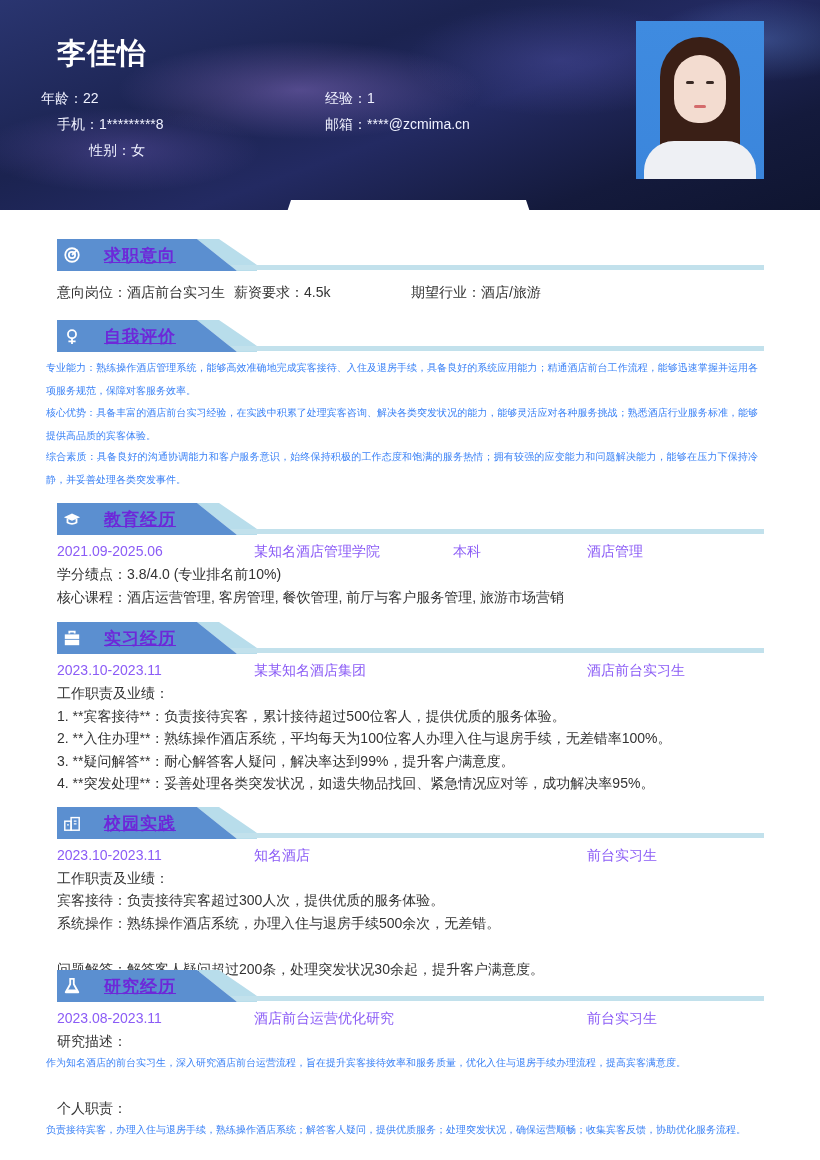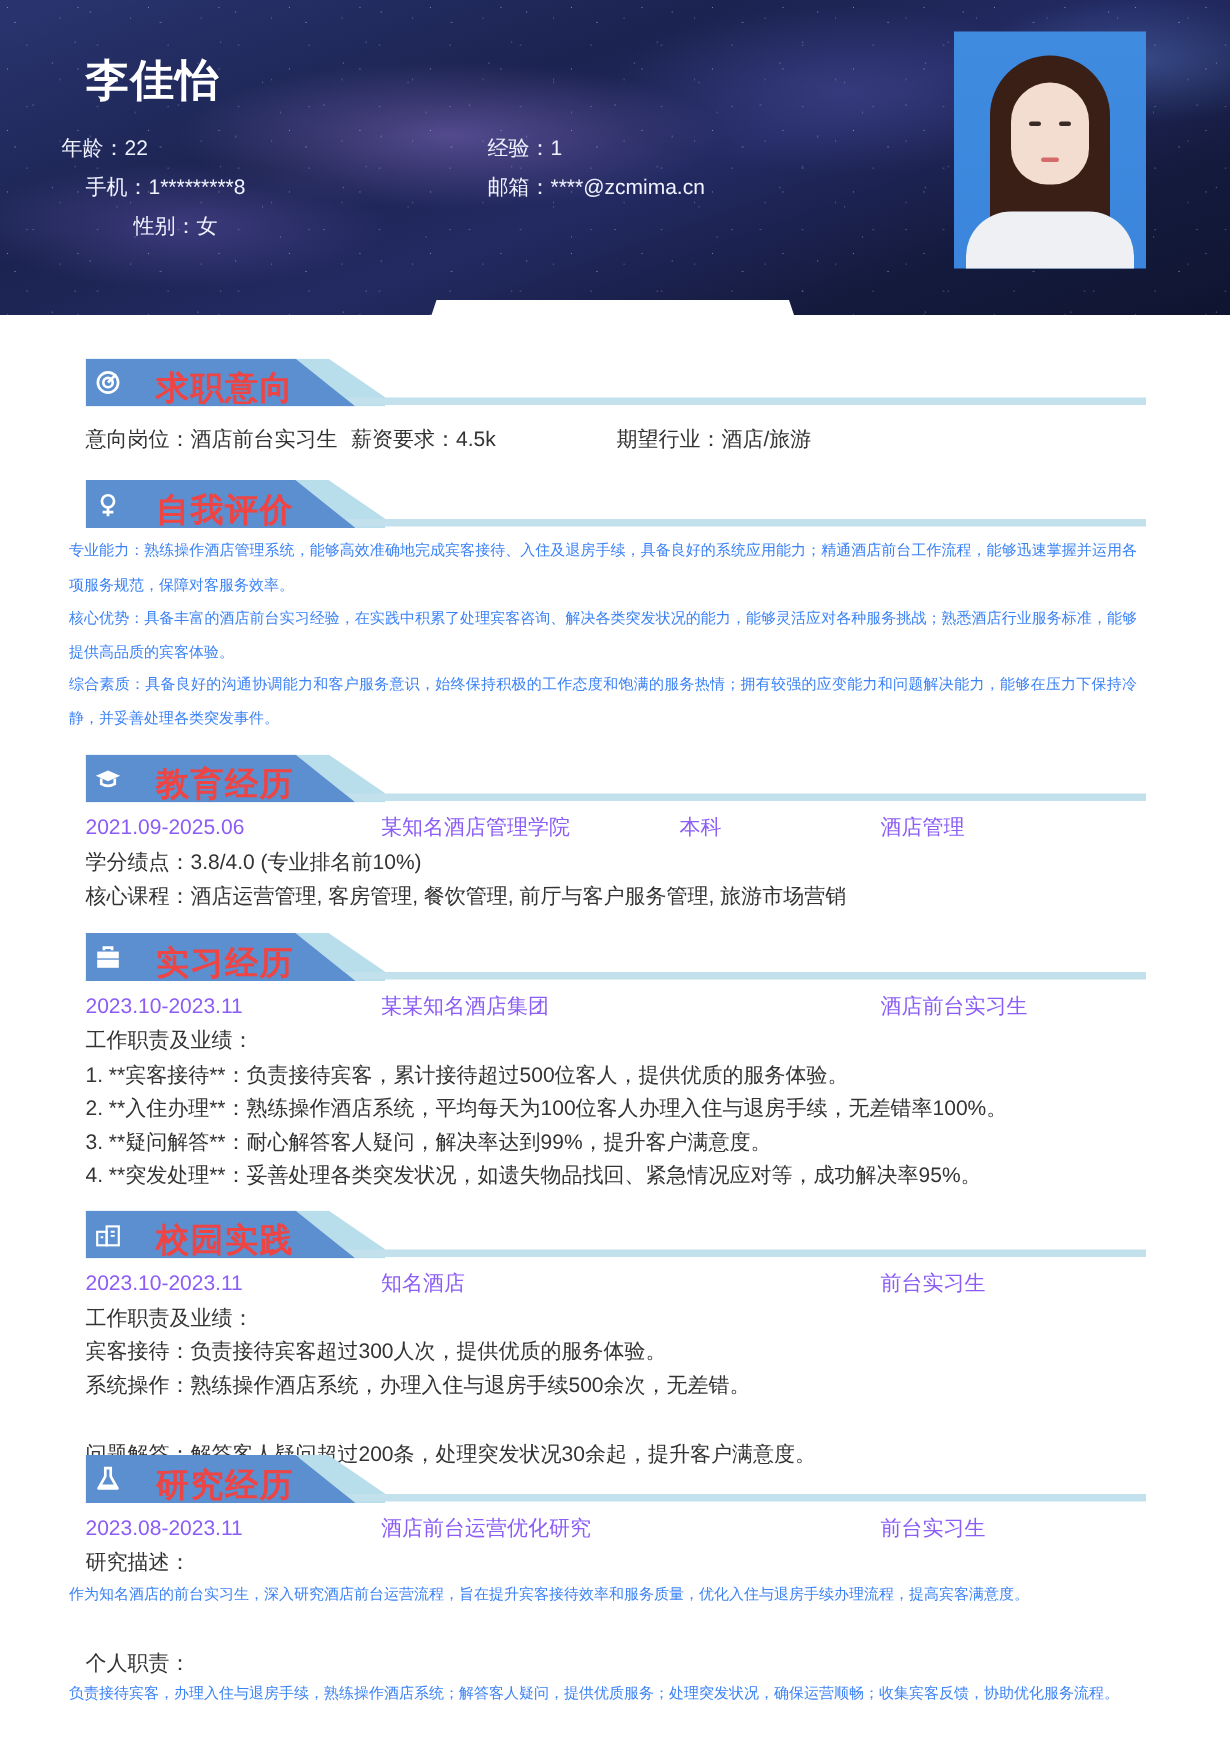--- a/index.html
+++ b/index.html
@@ -72,22 +72,22 @@
     position: absolute; left: 0; top: 0; width: 180px; height: 32px; background: #5b8fd0;
     clip-path: polygon(0 0, 140px 0, 180px 32px, 0 32px);
   }
   .sh-light {
     position: absolute; left: 140px; top: 0; width: 60px; height: 32px; background: #b8ddeb;
     clip-path: polygon(0 0, 22px 0, 60px 26px, 60px 32px, 40px 32px);
   }
   .sh-line { position: absolute; left: 170px; top: 26px; width: 537px; height: 5px; background: #c2e1ec; }
   .sh-icon { position: absolute; left: 6px; top: 7px; width: 18px; height: 18px; }
   .sh-title {
-    position: absolute; left: 47px; top: 5px; font-size: 22px; font-weight: bold; color: #ef4444;
-    font-family: "DejaVu Sans", sans-serif; letter-spacing: 1px;
+    position: absolute; left: 47px; top: 5px; font-size: 17px; font-weight: bold; color: #6d28d9;
+    font-family: "DejaVu Sans", sans-serif; letter-spacing: 1px; text-decoration: underline;
   }
 
   .line { position: absolute; left: 57px; font-size: 14px; color: #333; white-space: nowrap; line-height: 22px; }
   .bold { font-weight: normal; color: #8b5cf6; }
   .para { position: absolute; left: 46px; width: 712px; font-size: 10px; line-height: 22.5px; color: #3b82f6; text-align: justify; }
 </style>
 </head>
 <body>
 
 <div class="header">
@@ -202,15 +202,15 @@
   <svg class="sh-icon" viewBox="0 0 20 20">
     <path d="M7 2 H13 M8 2 V8 L3 17 H17 L12 8 V2" fill="none" stroke="#fff" stroke-width="2" stroke-linejoin="round"></path>
     <path d="M5 14 H15 L16.5 17 H3.5 Z" fill="#fff"></path>
   </svg>
   <div class="sh-title">研究经历</div>
 </div>
 <div class="line bold" style="top:1007px;">2023.08-2023.11</div>
 <div class="line bold" style="top:1007px; left:254px;">酒店前台运营优化研究</div>
 <div class="line bold" style="top:1007px; left:587px;">前台实习生</div>
 <div class="line" style="top:1030px;">研究描述：</div>
-<div class="para" style="top:1053px;">作为知名酒店的前台实习生，深入研究酒店前台运营流程，旨在提升宾客接待效率和服务质量，优化入住与退房手续办理流程，提高宾客满意度。</div>
+<div class="para" style="top:1053px;font-family:Liberation Mono, monospace;">作为知名酒店的前台实习生，深入研究酒店前台运营流程，旨在提升宾客接待效率和服务质量，优化入住与退房手续办理流程，提高宾客满意度。</div>
 <div class="line" style="top:1097px;">个人职责：</div>
 <div class="para" style="top:1119px;">负责接待宾客，办理入住与退房手续，熟练操作酒店系统；解答客人疑问，提供优质服务；处理突发状况，确保运营顺畅；收集宾客反馈，协助优化服务流程。</div>
 
 </body></html>

